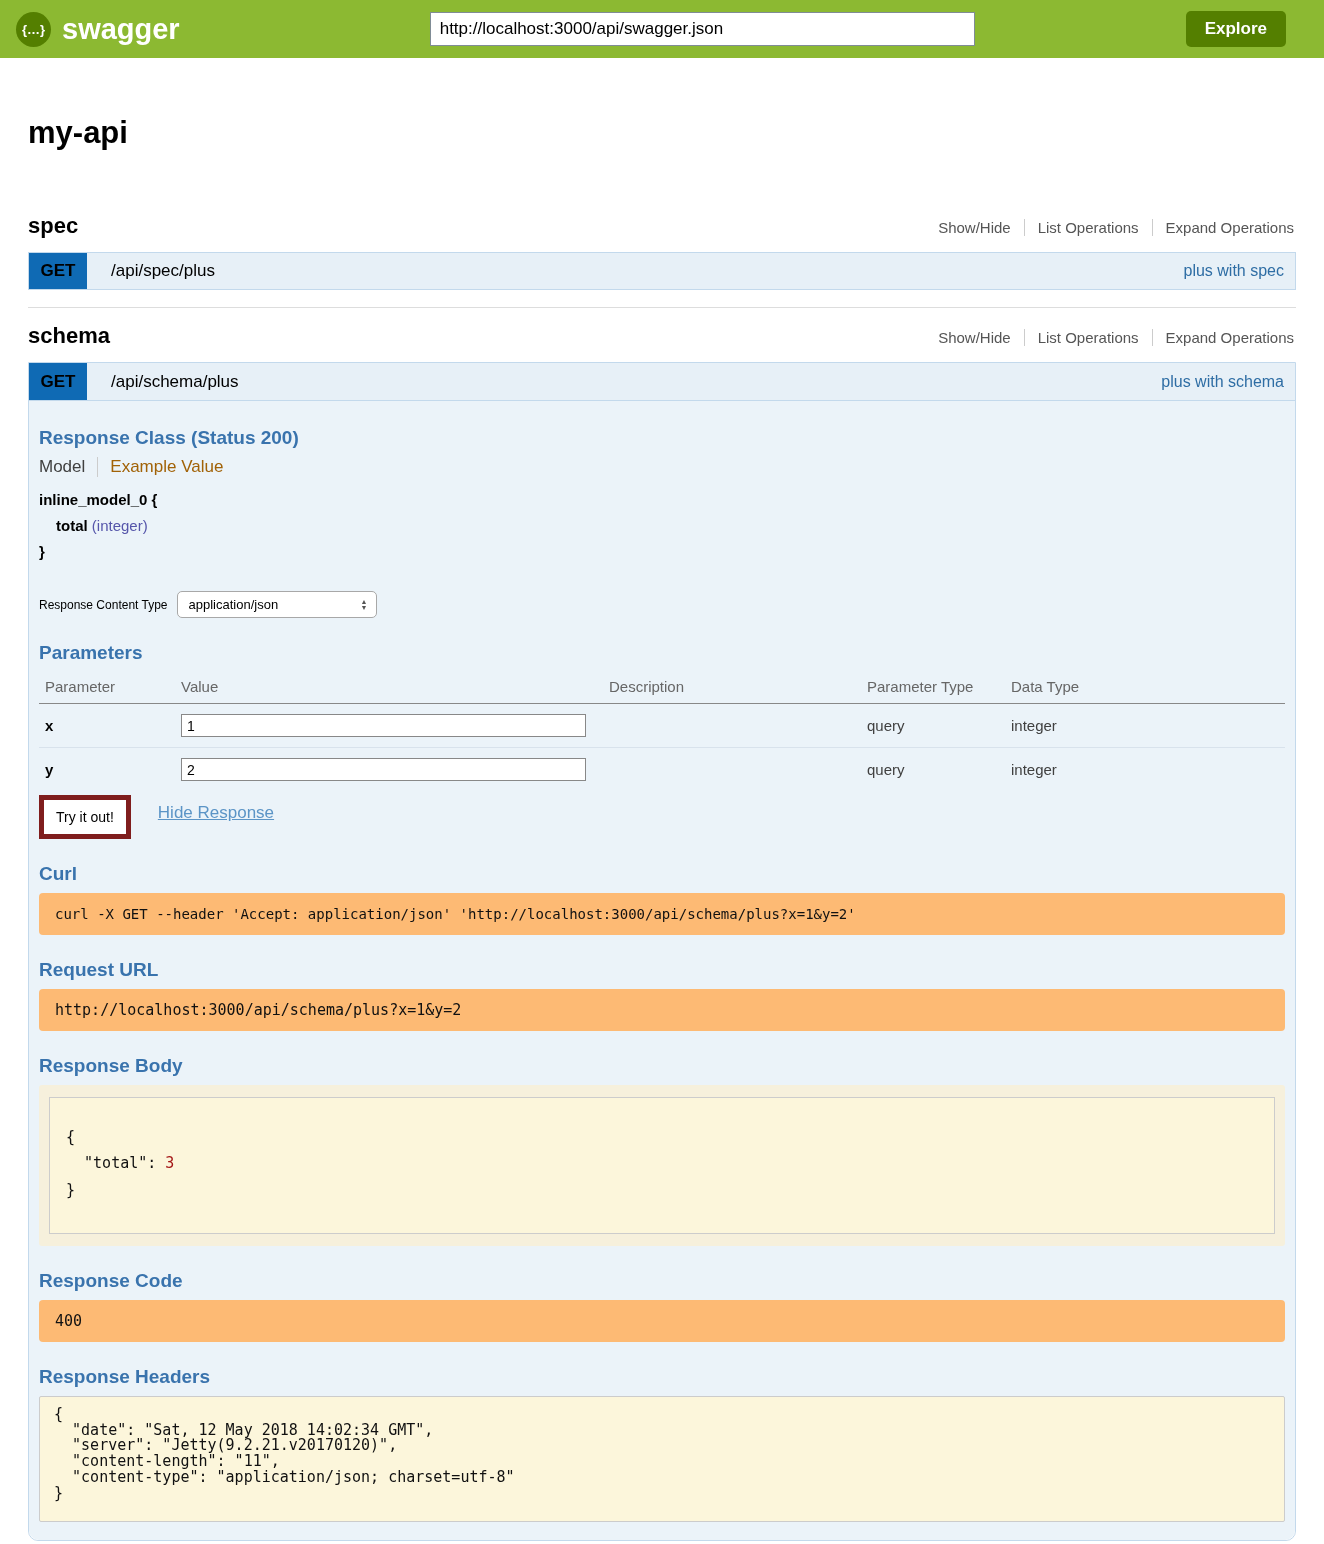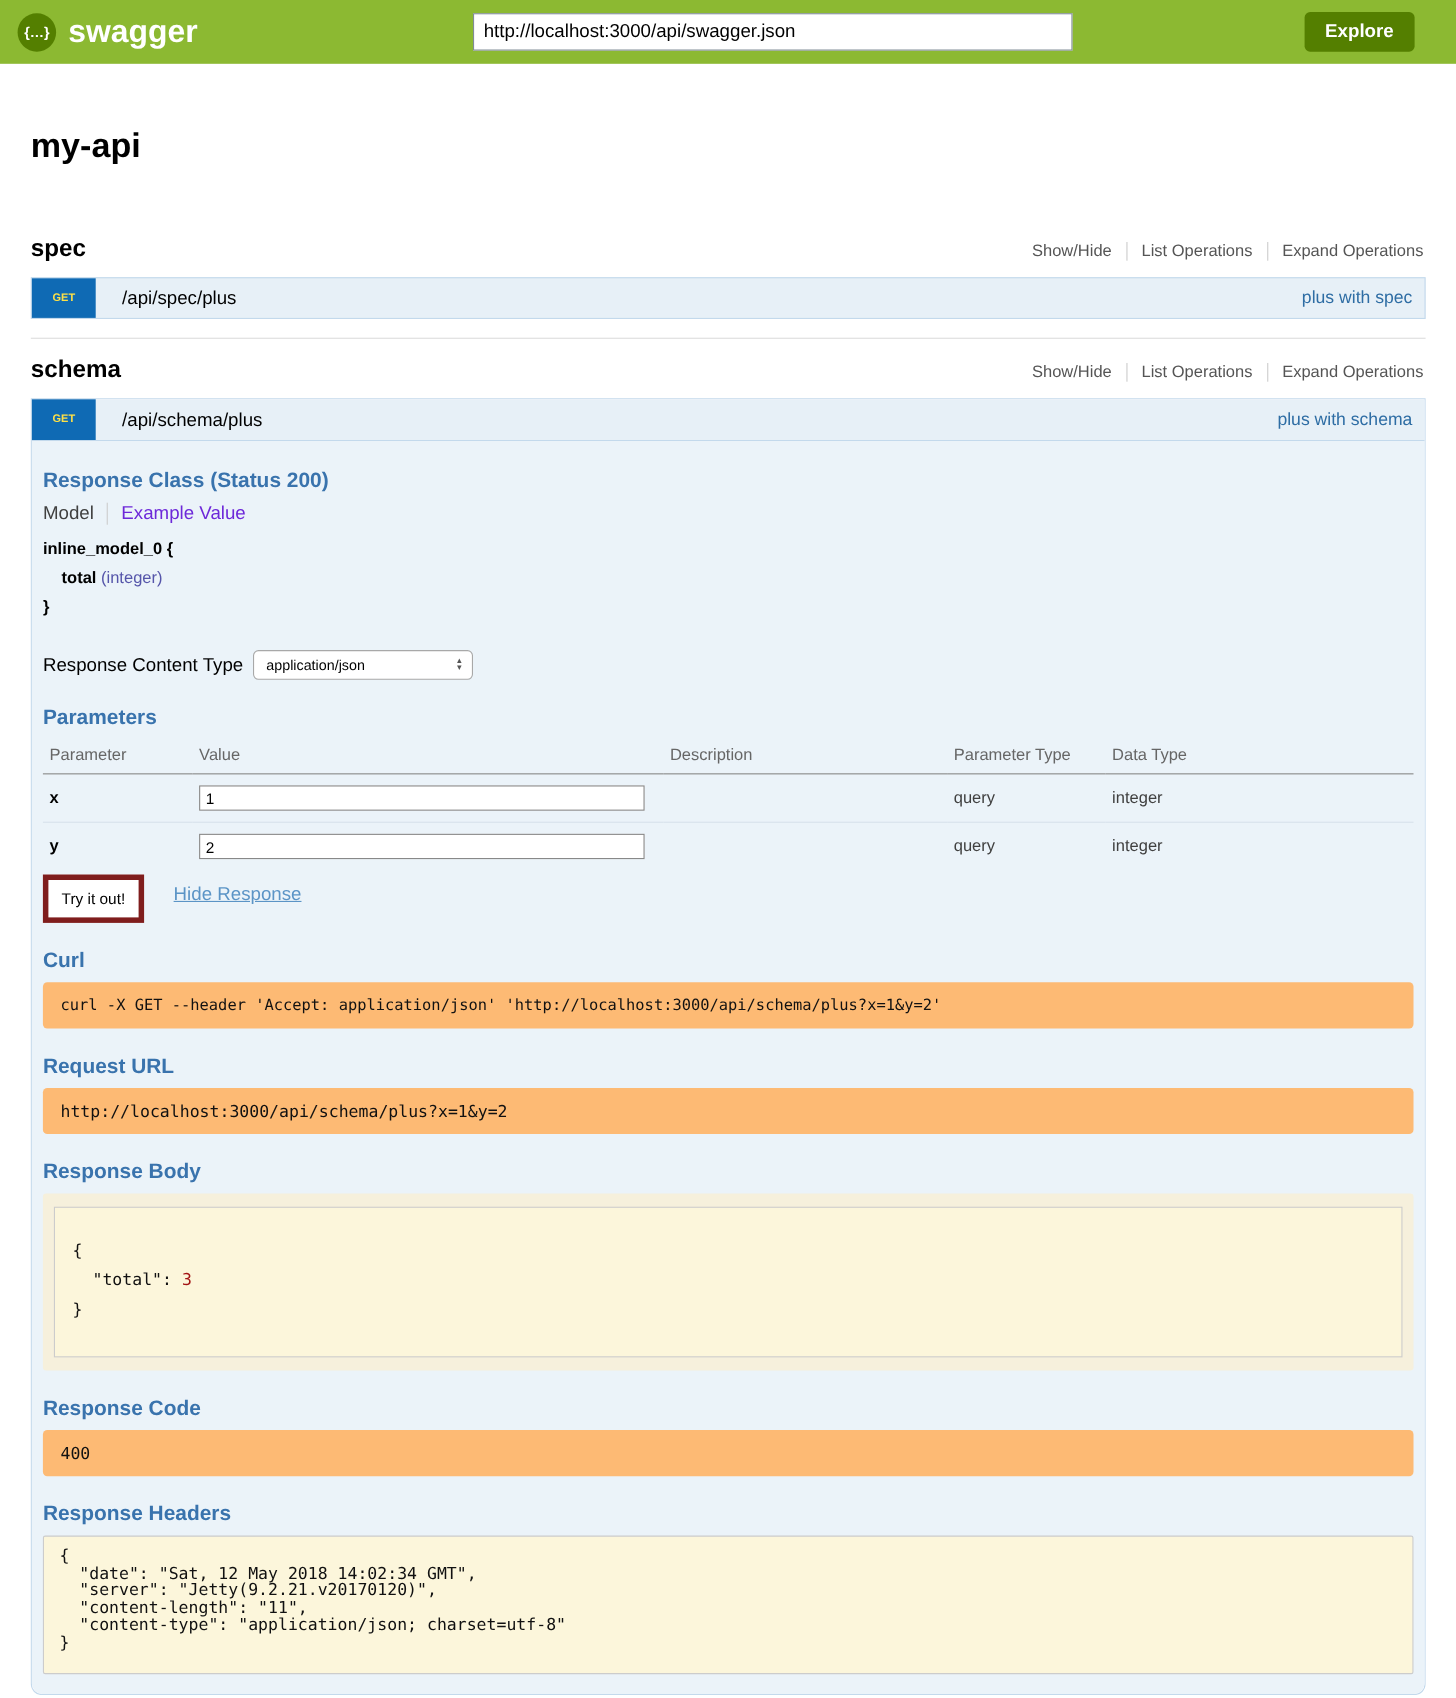--- a/index.html
+++ b/index.html
@@ -92,22 +92,22 @@
     margin-top: 13px;
     display: flex;
     align-items: stretch;
     background: #e7f0f7;
     border: 1px solid #c3d9ec;
     height: 38px;
   }
   .method-btn {
     width: 58px;
     background: #0f6ab4;
-    color: #fde047;
-    font-size: 10px;
+    color: #000000;
+    font-size: 17px;
     font-weight: bold;
     display: flex; align-items: center; justify-content: center;
     cursor: pointer;
     flex: none;
   }
   .op-path {
     font-size: 17px;
     color: #000;
     display: flex; align-items: center;
     padding-left: 24px;
@@ -144,30 +144,30 @@
   .h4 {
     color: #3973ad;
     font-size: 19px;
     font-weight: bold;
     margin: 24px 0 8px 0;
   }
   .h4.first { margin-top: 24px; }
   
   .sig-tabs { display: flex; align-items: center; margin: 2px 0 10px 0; font-size: 17px; }
   .tab-model { color: #404040; padding-right: 12px; cursor: pointer; }
-  .tab-example { color: #6d28d9; border-left: 1px solid #ccc; padding-left: 12px; cursor: pointer; }
+  .tab-example { color: #a16207; border-left: 1px solid #ccc; padding-left: 12px; cursor: pointer; }
   
   .model-sig { font-size: 15px; color: #000; line-height: 26px; margin-bottom: 26px; }
   .model-sig .open, .model-sig .close { font-weight: bold; }
   .model-sig .prop-line { padding-left: 17px; }
   .model-sig .prop-name { font-weight: bold; }
   .model-sig .prop-type { color: #5555aa; }
   
   .rct-row { display: flex; align-items: center; margin: 6px 0 2px 0; }
-  .rct-label { font-size: 17px; color: #000; }
+  .rct-label { font-size: 12px; color: #000; }
   .select-box {
     margin-left: 9px;
     width: 200px;
     height: 27px;
     background: #fff;
     border: 1px solid #a8a8a8;
     border-radius: 5px;
     display: flex; align-items: center;
     padding: 0 8px 0 11px;
     font-size: 13px;

